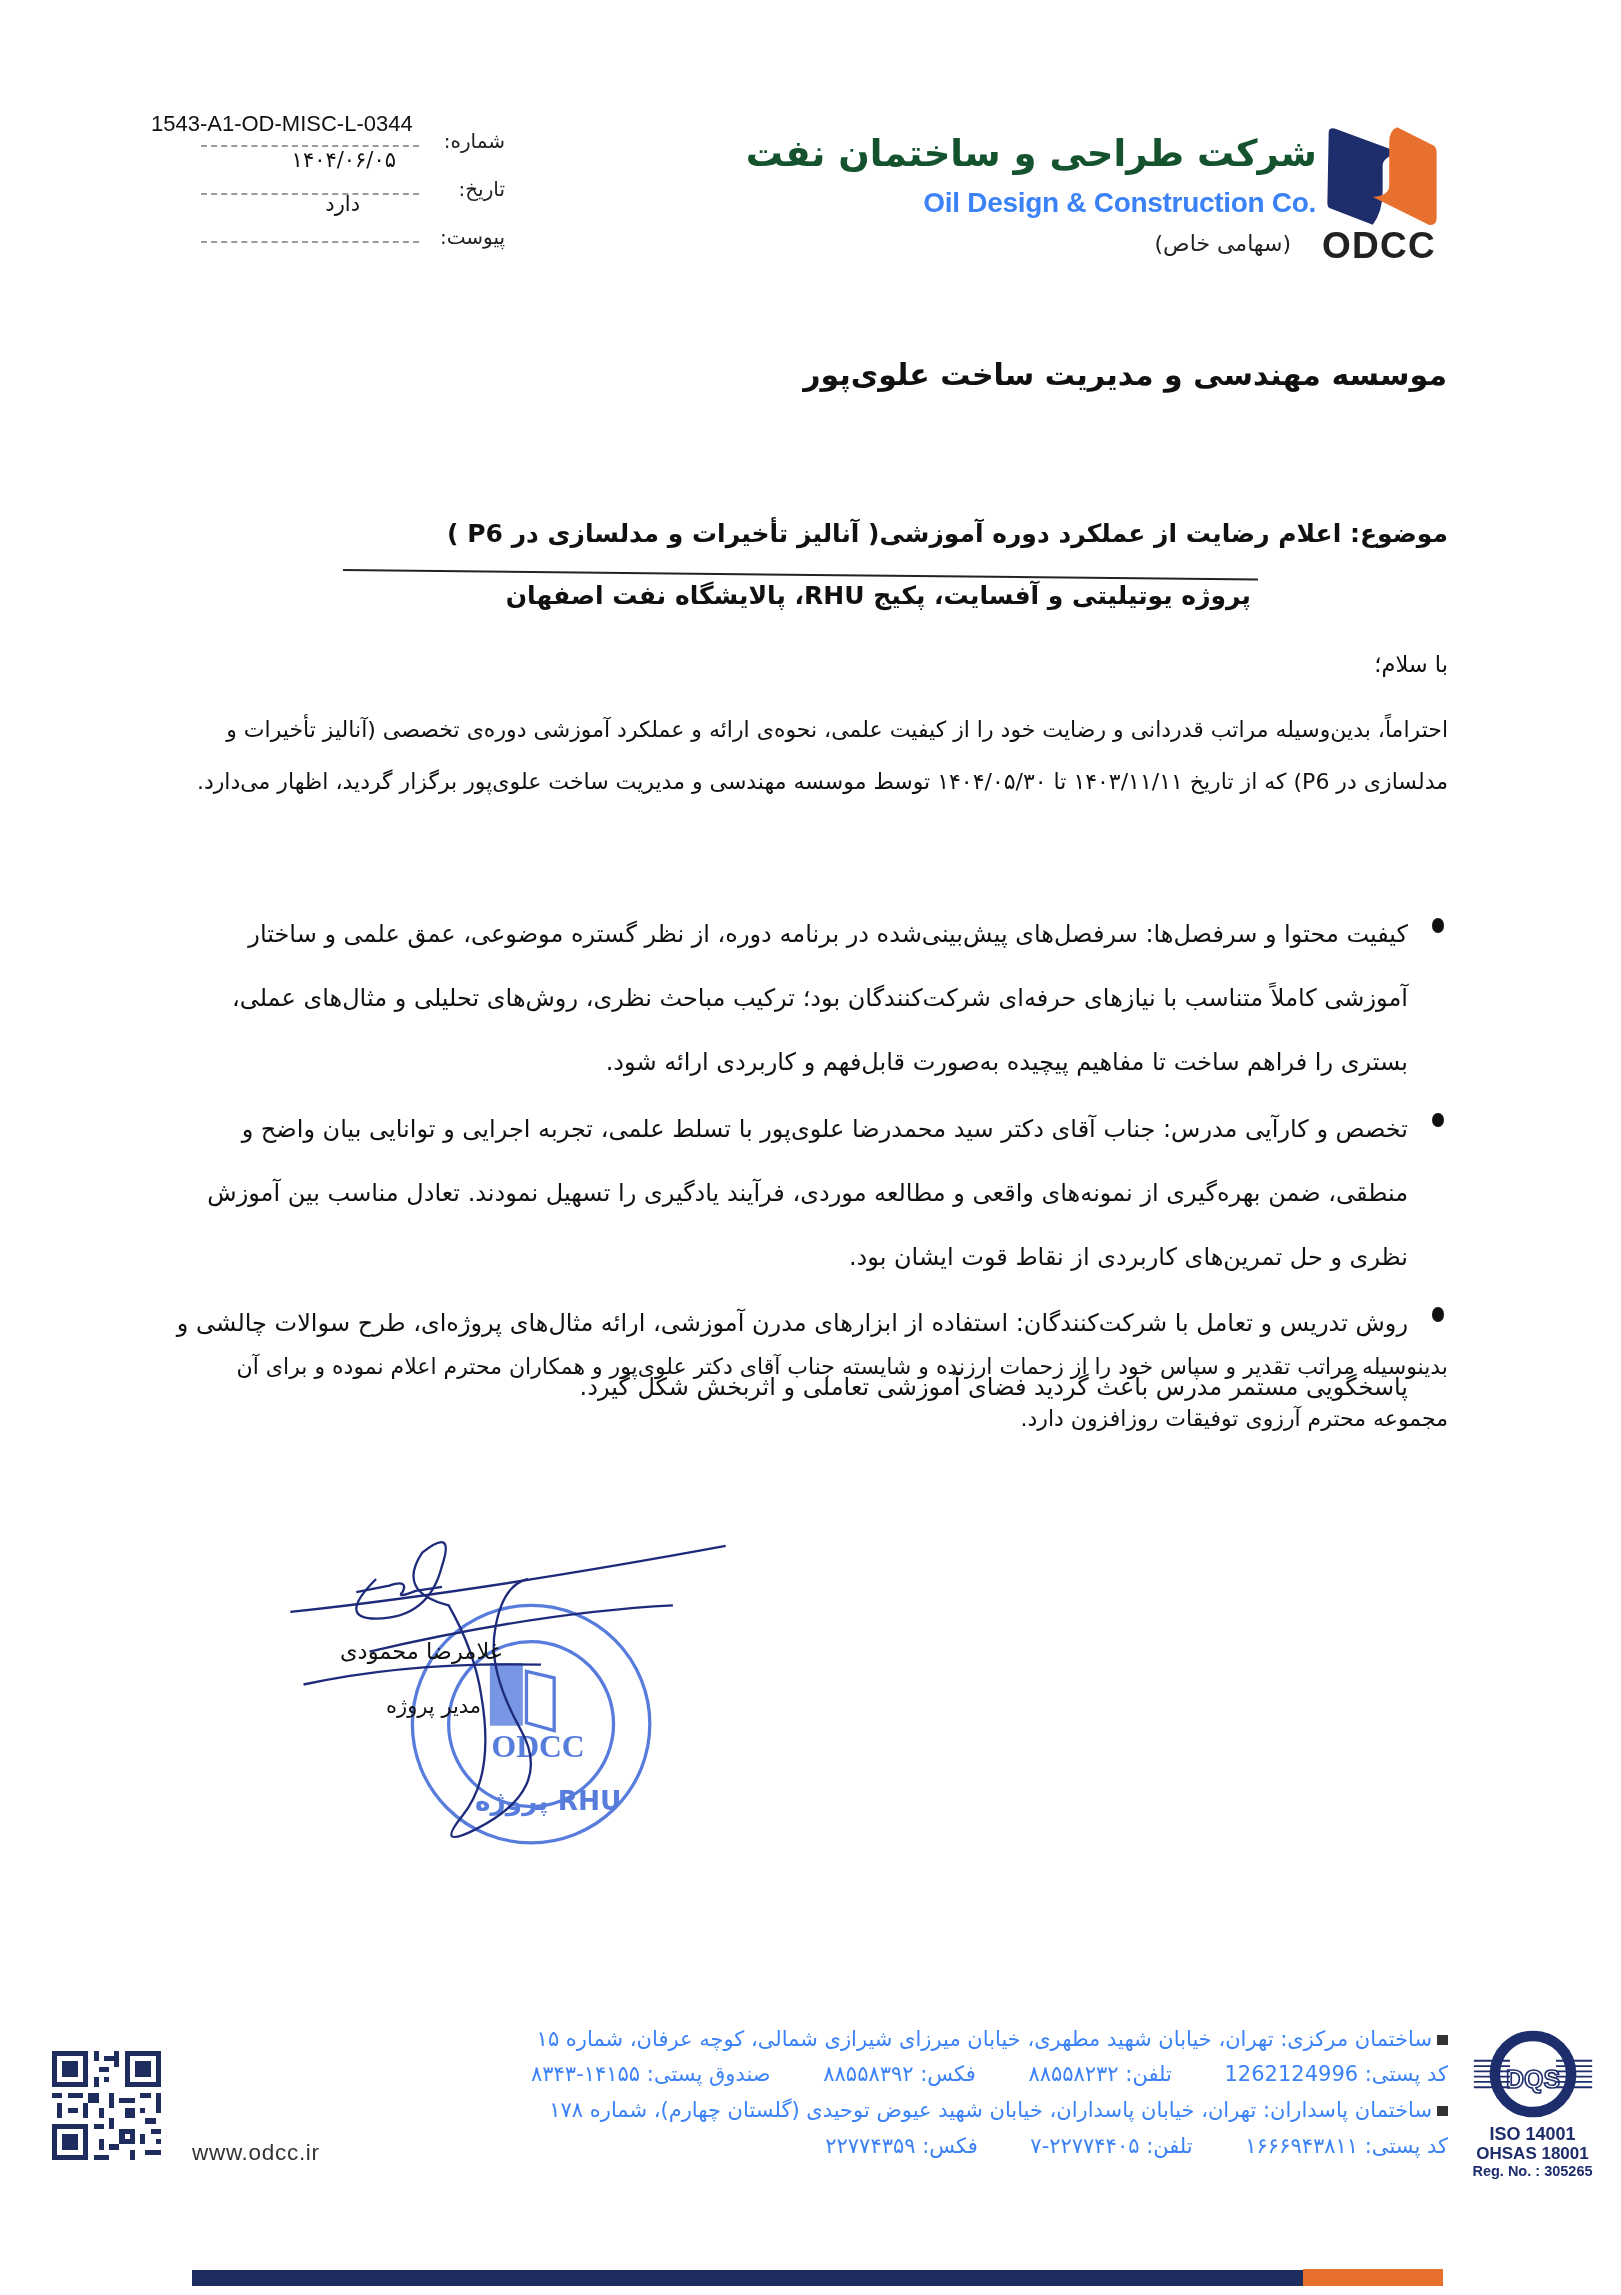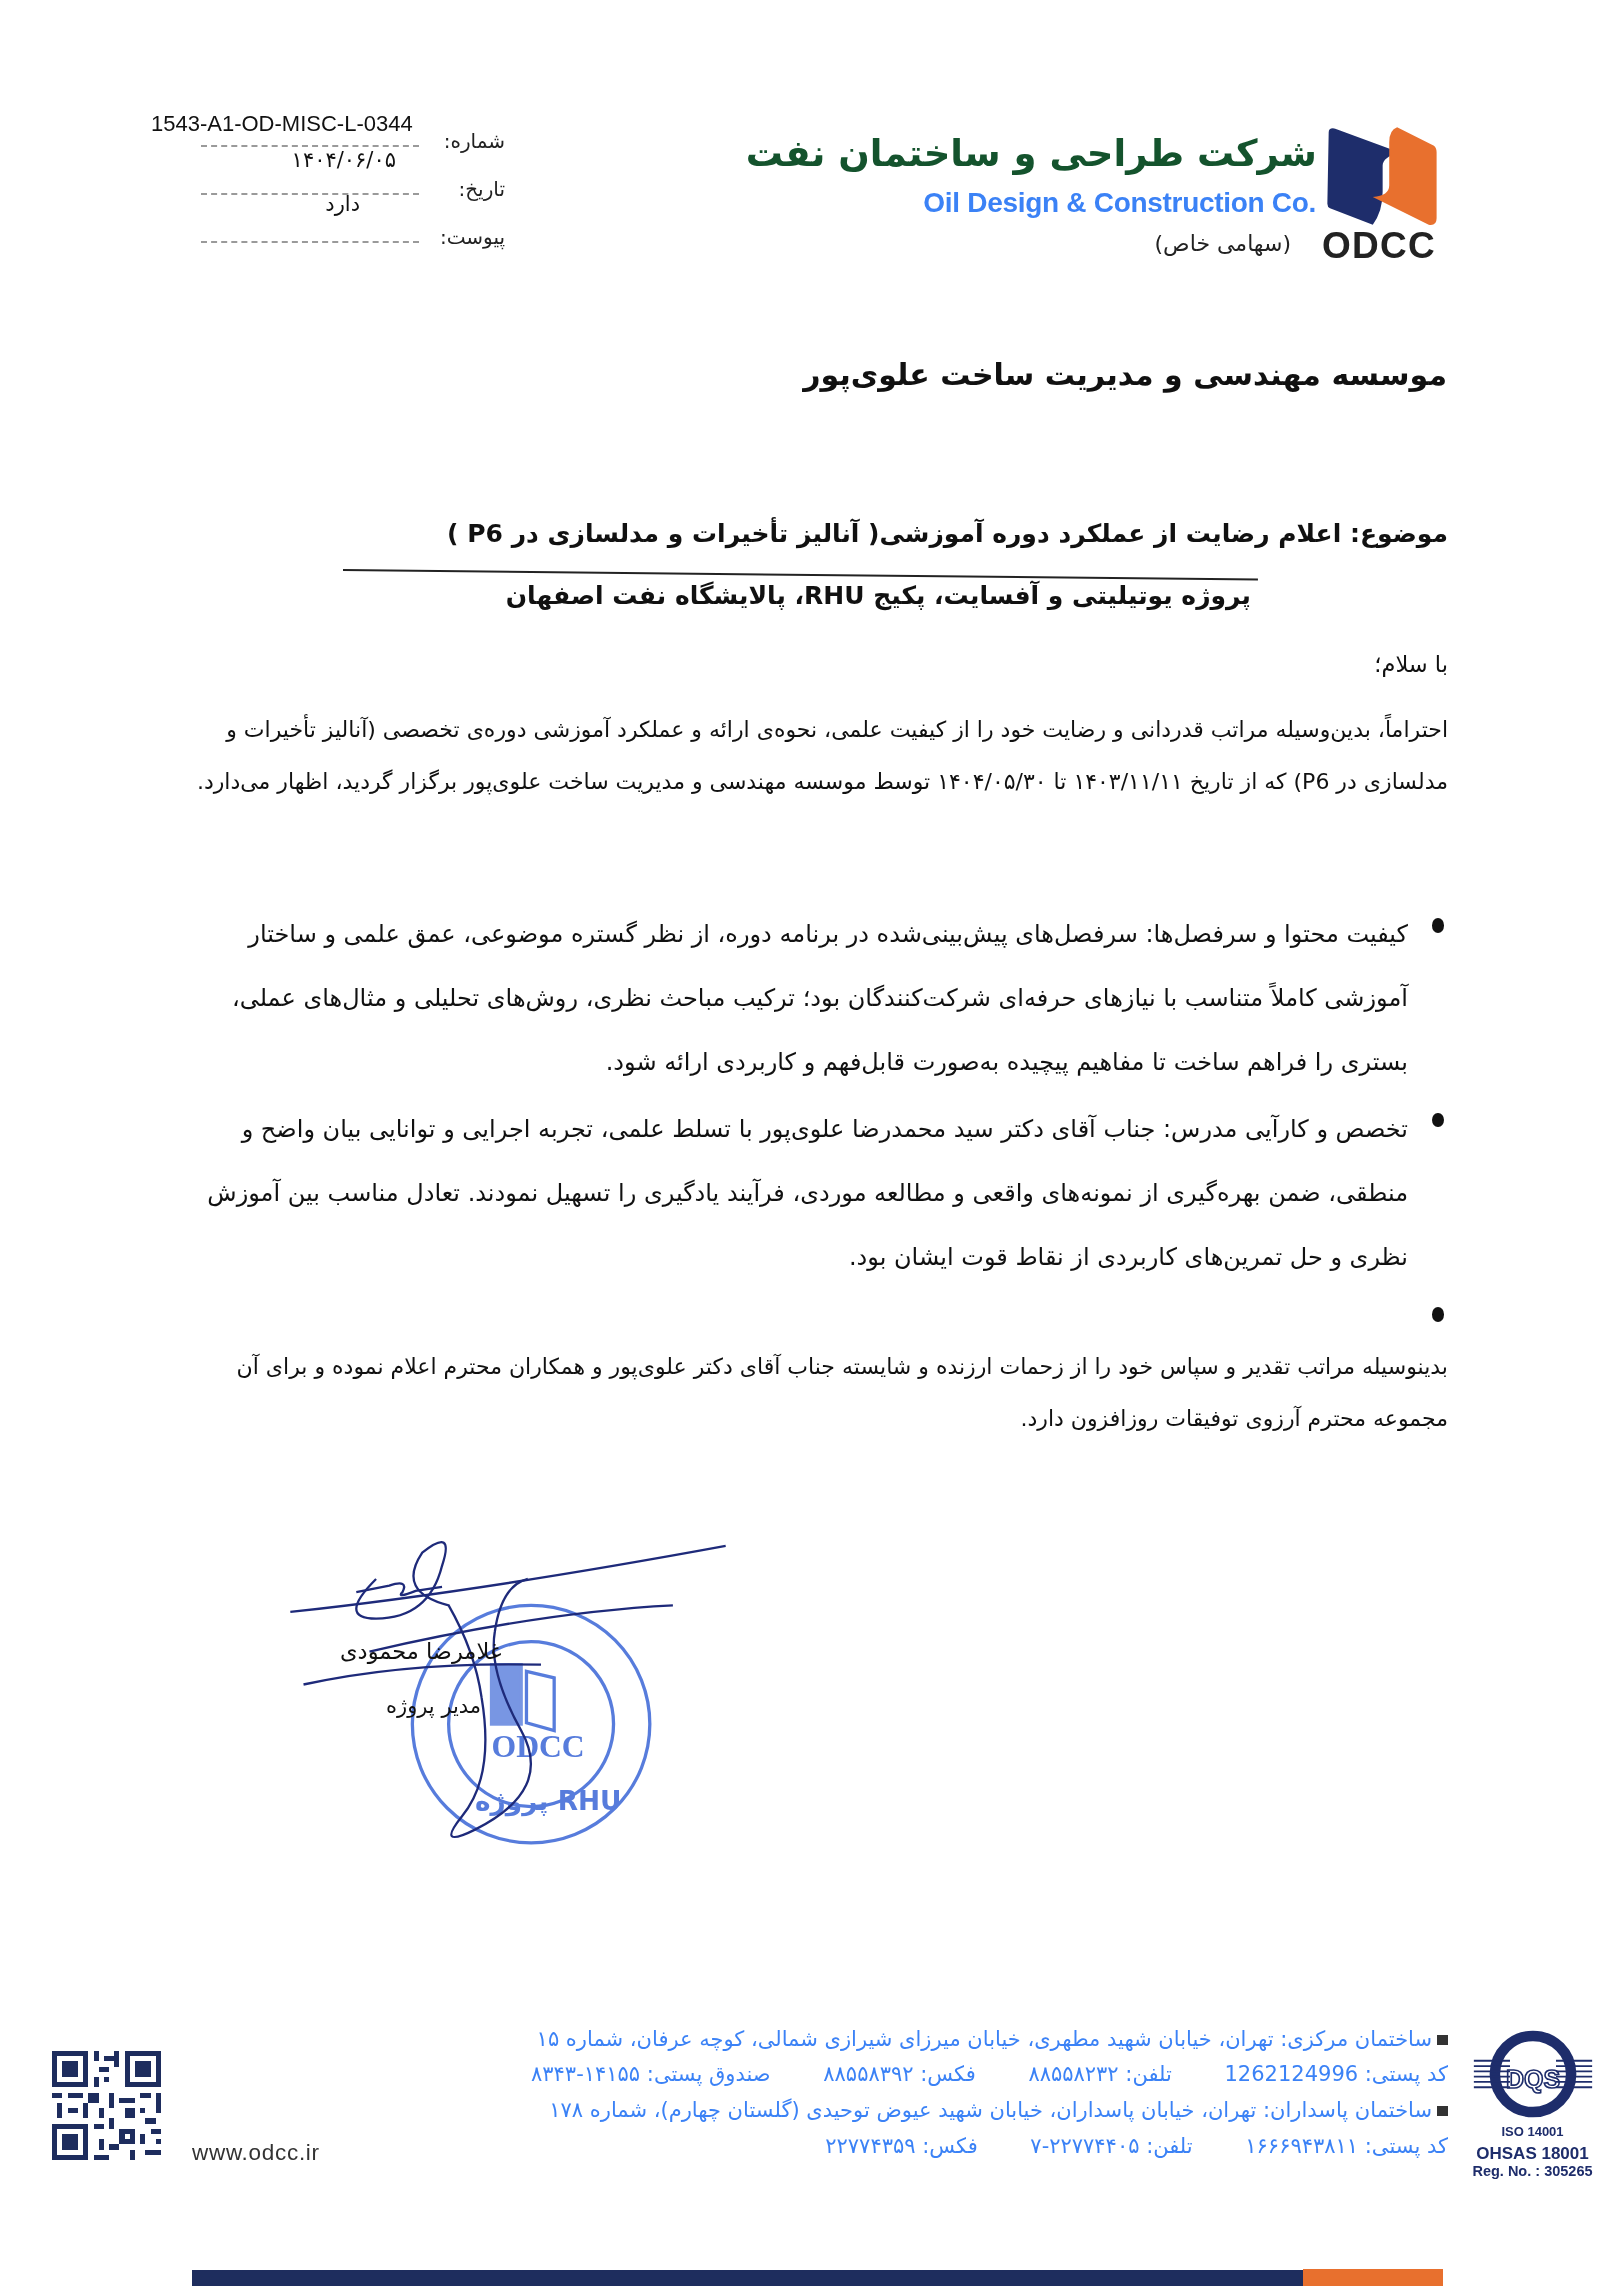--- a/index.html
+++ b/index.html
@@ -101,20 +101,21 @@
   <li>
     <span class="bullet-dot"></span>
     <span>کیفیت محتوا و سرفصل‌ها: سرفصل‌های پیش‌بینی‌شده در برنامه دوره، از نظر گستره موضوعی، عمق علمی و ساختار آموزشی کاملاً متناسب با نیازهای حرفه‌ای شرکت‌کنندگان بود؛ ترکیب مباحث نظری، روش‌های تحلیلی و مثال‌های عملی، بستری را فراهم ساخت تا مفاهیم پیچیده به‌صورت قابل‌فهم و کاربردی ارائه شود.</span>
   </li>
   <li>
     <span class="bullet-dot"></span>
     <span>تخصص و کارآیی مدرس: جناب آقای دکتر سید محمدرضا علوی‌پور با تسلط علمی، تجربه اجرایی و توانایی بیان واضح و منطقی، ضمن بهره‌گیری از نمونه‌های واقعی و مطالعه موردی، فرآیند یادگیری را تسهیل نمودند. تعادل مناسب بین آموزش نظری و حل تمرین‌های کاربردی از نقاط قوت ایشان بود.</span>
   </li>
   <li>
     <span class="bullet-dot"></span>
+    <span>روش تدریس و تعامل با شرکت‌کنندگان: استفاده از ابزارهای مدرن آموزشی، ارائه مثال‌های پروژه‌ای، طرح سوالات چالشی و پاسخگویی مستمر مدرس باعث گردید فضای آموزشی تعاملی و اثربخش شکل گیرد.</span>
   </li>
 </ul>
 
 <div id="closing" class="abs rtl para">بدینوسیله مراتب تقدیر و سپاس خود را از زحمات ارزنده و شایسته جناب آقای دکتر علوی‌پور و همکاران محترم اعلام نموده و برای آن مجموعه محترم آرزوی توفیقات روزافزون دارد.</div>
 
 <svg id="sign-area" class="abs" viewBox="0 0 700 520">
   <g fill="none" stroke="#3a66d6" stroke-width="5" opacity="0.85">
     <circle cx="385" cy="320" r="180"></circle>
     <circle cx="385" cy="320" r="125"></circle>
     <rect x="325" y="230" width="45" height="90" fill="#3a66d6" opacity="0.8"></rect>
@@ -204,19 +205,19 @@
     <line x1="5" y1="50" x2="185" y2="50"></line>
       <line x1="5" y1="58" x2="185" y2="58"></line>
     <line x1="5" y1="66" x2="185" y2="66"></line>
       <line x1="5" y1="74" x2="185" y2="74"></line>
     <line x1="5" y1="82" x2="185" y2="82"></line>
       <line x1="5" y1="90" x2="185" y2="90"></line>
   </g>
   <rect x="60" y="45" width="70" height="55" fill="#fff"></rect>
   <text x="95" y="92" text-anchor="middle" font-family="Liberation Sans, sans-serif" font-weight="bold" font-size="38" fill="none" stroke="#1e2d6b" stroke-width="2.5">DQS</text>
 </svg>
-<div class="iso-text" style="top:2124px; font-size:13px;">ISO 14001</div>
+<div class="iso-text" style="top:2124px; font-size:18px;">ISO 14001</div>
 <div class="iso-text" style="top:2144px; font-size:17px;">OHSAS 18001</div>
 <div class="iso-text" style="top:2163px; font-size:14.5px;">Reg. No. : 305265</div>
 
 <div id="bar-navy" class="abs"></div>
 <div id="bar-orange" class="abs"></div>
 
 
 </body></html>

